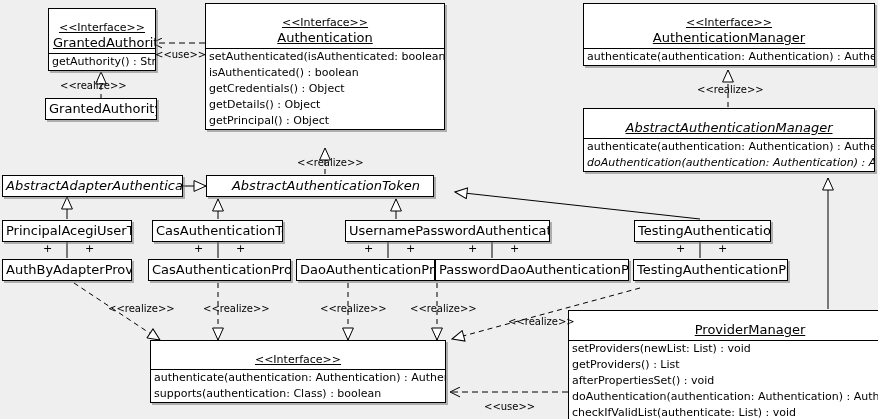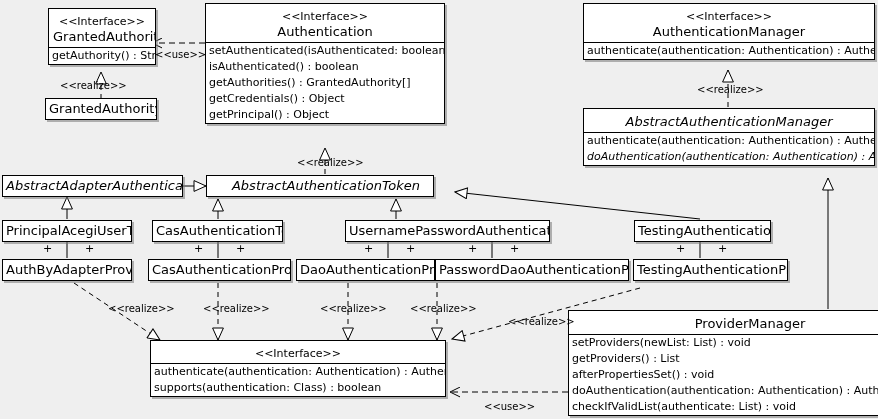--- a/index.html
+++ b/index.html
@@ -31,23 +31,24 @@
   .uml-box {
     position: absolute;
     background: #ffffff;
     border: 1px solid #000000;
     box-sizing: border-box;
     box-shadow: 2px 2px 0 rgba(120,120,120,0.55);
     overflow: hidden;
     z-index: 5;
   }
   .hdr {
-    padding: 5px 4px 2px 4px;
+    padding: 11px 4px 2px 4px;
     text-align: center;
     white-space: nowrap;
+    text-decoration: underline;
   }
   .hdr-sep {
     border-bottom: 1px solid #000000;
   }
   .stereotype {
     display: block;
     font-size: 11px;
     line-height: 15px;
     color: #000;
     text-align: center;
@@ -180,22 +181,22 @@
   </div>
 
   <div class="uml-box" style="left:205px; top:3px; width:240px;">
     <div class="hdr hdr-sep">
       <span class="stereotype">&lt;&lt;Interface&gt;&gt;</span>
       <span class="cname">Authentication</span>
     </div>
     <div class="members">
       <div class="member">setAuthenticated(isAuthenticated: boolean) : void</div>
       <div class="member">isAuthenticated() : boolean</div>
-      <div class="member">getAuthorities() : GrantedAuthority[]</div>
       <div class="member">getCredentials() : Object</div>
+      <div class="member">getDetails() : Object</div>
       <div class="member">getPrincipal() : Object</div>
     </div>
   </div>
 
   <div class="uml-box" style="left:583px; top:3px; width:292px;">
     <div class="hdr hdr-sep">
       <span class="stereotype">&lt;&lt;Interface&gt;&gt;</span>
       <span class="cname">AuthenticationManager</span>
     </div>
     <div class="members">

